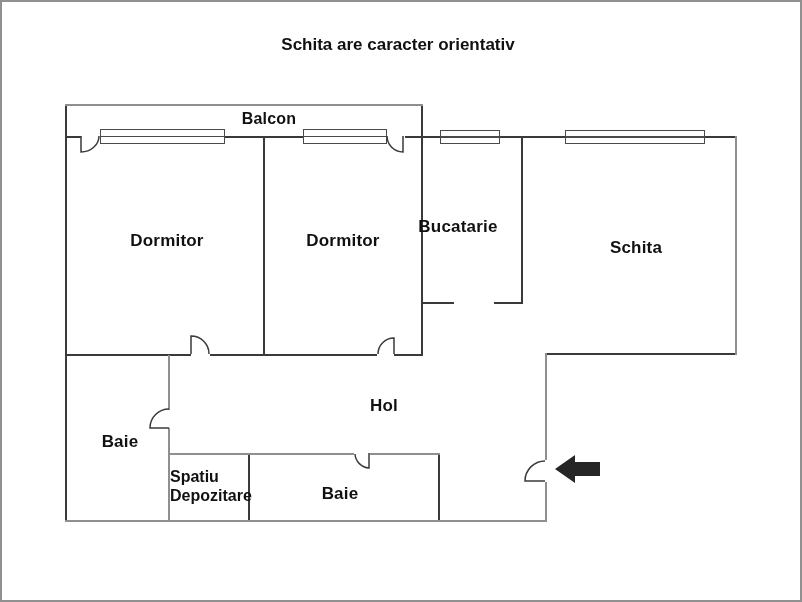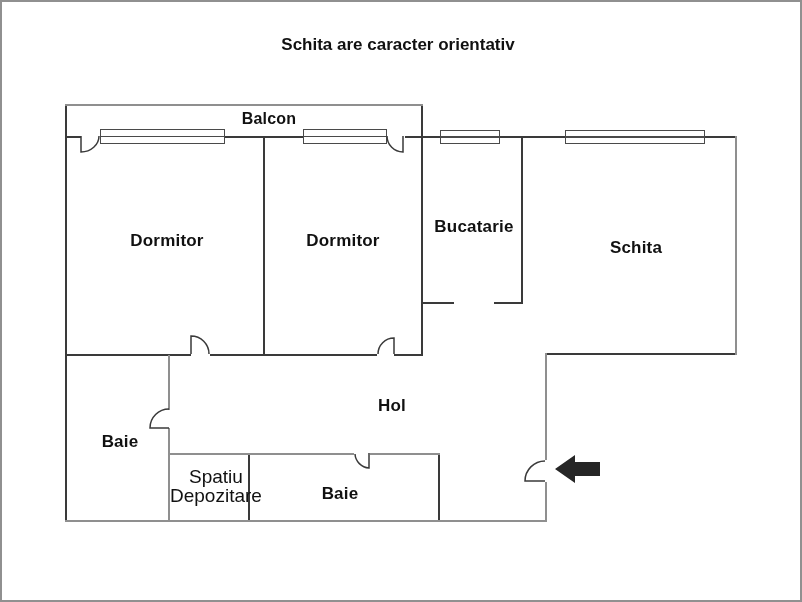--- a/index.html
+++ b/index.html
@@ -4,21 +4,20 @@
 <style>
   html,body{margin:0;padding:0;background:#fff;}
   .canvas{
     position:relative;
     width:802px;height:602px;
     box-sizing:border-box;
     background:#fff;
     border:2px solid #909090;
     font-family:"Liberation Sans","DejaVu Sans",sans-serif;
     overflow:hidden;
-    text-align:center;
   }
   .wall{position:absolute;background:#3a3a3a;}
   .wall.gray{background:#8f8f8f;}
   .window{
     position:absolute;background:#fff;
     border:1.5px solid #4a4a4a;box-sizing:border-box;z-index:3;
   }
   .window .mid{
     position:absolute;left:0;right:0;top:50%;height:1.5px;
     margin-top:-1px;background:#4a4a4a;
@@ -26,21 +25,21 @@
   .room-label{
     position:absolute;transform:translate(-50%,-50%);
     font-size:17px;font-weight:600;color:#111;
     white-space:nowrap;z-index:5;letter-spacing:0.2px;
   }
   .title-label{
     position:absolute;transform:translate(-50%,-50%);
     font-size:17px;font-weight:600;color:#111;white-space:nowrap;z-index:5;
   }
   .storage-label{
-    position:absolute;font-size:19px;font-weight:400;color:#111;
+    position:absolute;font-size:16px;font-weight:700;color:#111;
     line-height:19px;z-index:5;white-space:nowrap;
   }
   .overlay{position:absolute;left:0;top:0;z-index:4;pointer-events:none;}
 </style>
 </head>
 <body>
 
 <div class="canvas">
 
   <div class="title-label" style="left:396px;top:43px;">Schita are caracter orientativ</div>
@@ -102,23 +101,23 @@
       <path d="M 167 426 L 148 426 A 19 19 0 0 1 167 407"></path>
       <path d="M 367 451 L 367 466 A 15 15 0 0 1 353 452"></path>
       <path d="M 543 479 L 523 479 A 20 20 0 0 1 543 459"></path>
     </g>
     <polygon points="553,467 573,453 573,460 598,460 598,474 573,474 573,481" fill="#262626"></polygon>
   </svg>
 
   <div class="room-label" style="left:250px;top:117px;font-size:16px;margin-left:17px;">Balcon</div>
   <div class="room-label" style="left:165px;top:239px;">Dormitor</div>
   <div class="room-label" style="left:341px;top:239px;">Dormitor</div>
-  <div class="room-label" style="left:472px;top:225px;">Bucatarie</div>
+  <div class="room-label" style="left:456px;top:225px;">Bucatarie</div>
   <div class="room-label" style="left:634px;top:246px;">Schita</div>
-  <div class="room-label" style="left:390px;top:404px;">Hol</div>
+  <div class="room-label" style="left:382px;top:404px;">Hol</div>
   <div class="room-label" style="left:118px;top:440px;">Baie</div>
   <div class="room-label" style="left:338px;top:492px;">Baie</div>
   <div class="storage-label" style="left:168px;top:465px;">
     <div>Spatiu</div>
     <div>Depozitare</div>
   </div>
 
 </div>
 
 </body></html>

